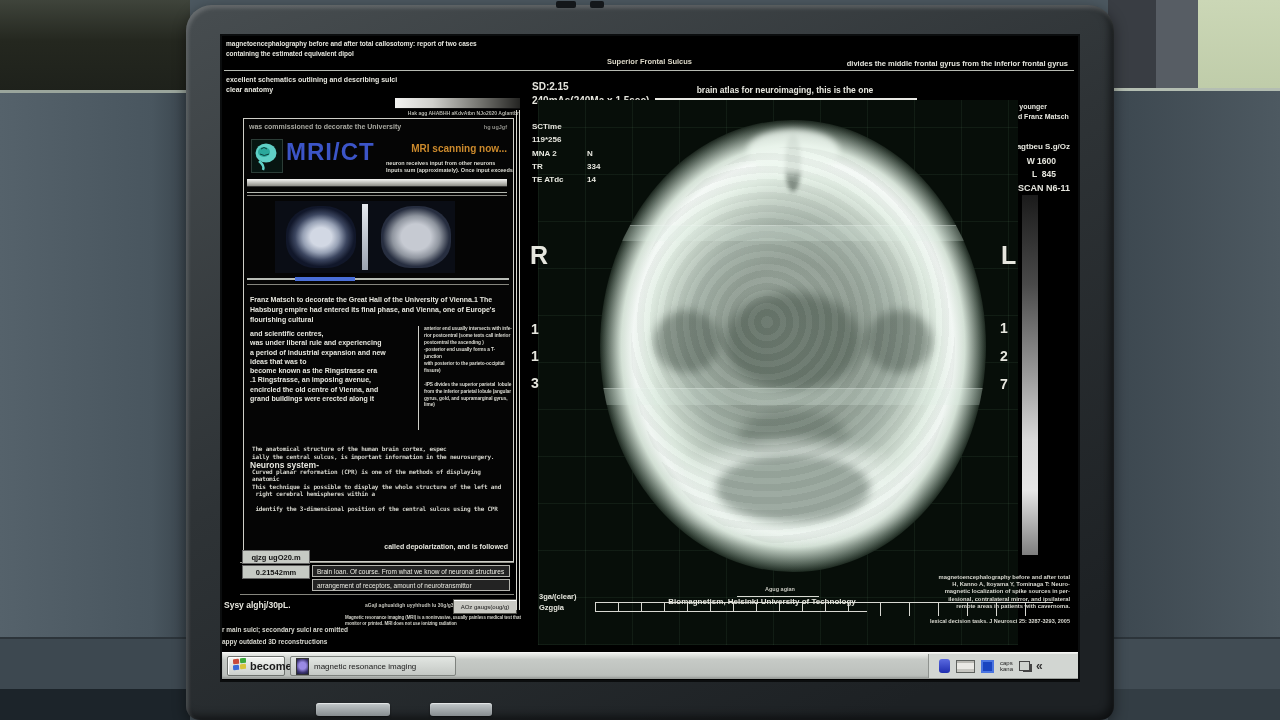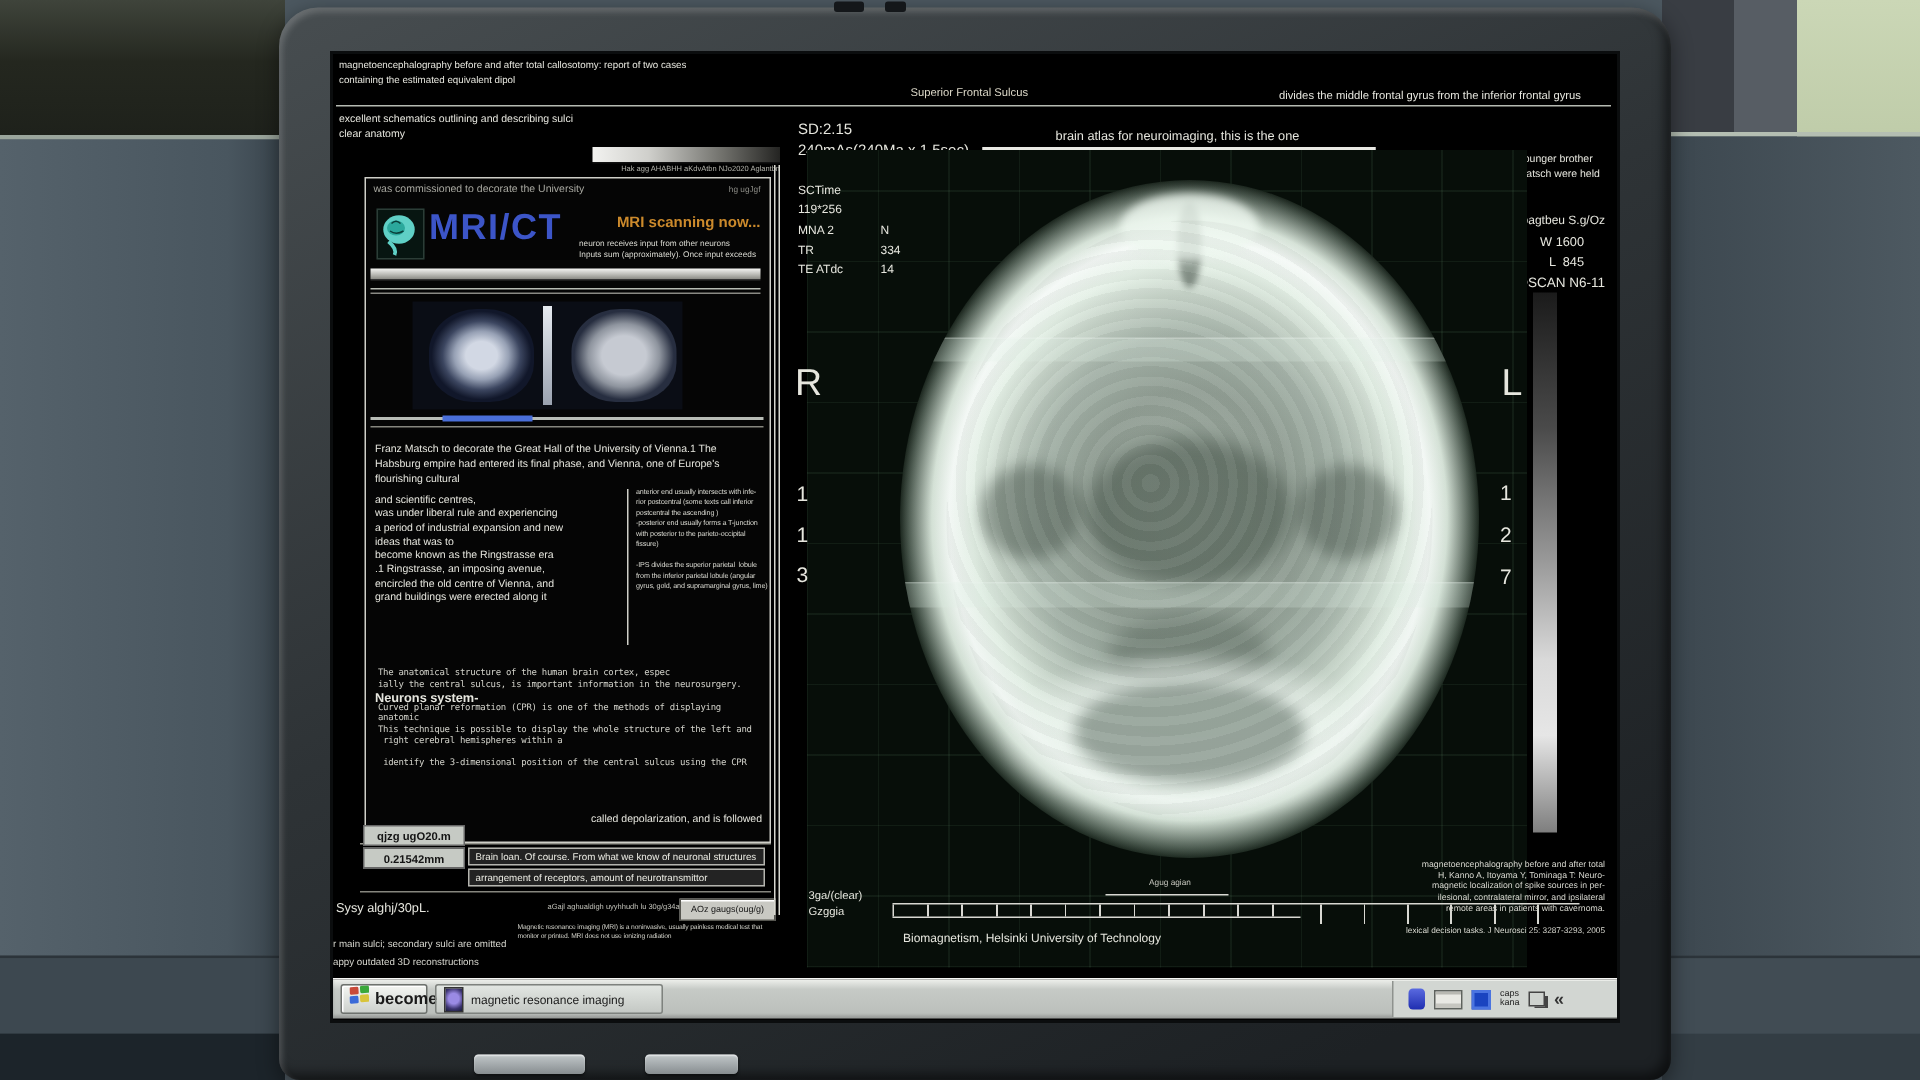--- a/index.html
+++ b/index.html
@@ -1,18 +1,18 @@
 <!DOCTYPE html>
 <html><head>
 <meta charset="utf-8">
 <style>
   html,body{margin:0;padding:0;width:1280px;height:720px;overflow:hidden;background:#4c5860;
     font-family:"Liberation Sans",sans-serif;}
   .a{position:absolute;}
-  .t{color:#e6e6de;font-family:"Liberation Sans",sans-serif;line-height:1.25;}
+  .t{color:#e6e6de;font-family:"Liberation Sans",sans-serif;line-height:1.25;font-weight:bold;}
   .pre{white-space:pre-wrap;}
   .mono{font-family:"DejaVu Sans Mono",monospace;}
   
   #wall-top-left{left:0;top:0;width:190px;height:92px;background:linear-gradient(#3f443b,#24271f 45%,#1e211b);}
   #wall-top-right-inner{left:1108px;top:0;width:48px;height:90px;background:#393d43;}
   #wall-top-right-mid{left:1156px;top:0;width:42px;height:90px;background:#575d64;}
   #wall-top-right-green{left:1198px;top:0;width:82px;height:92px;background:linear-gradient(#cbd7b6,#bfcca9);}
   #seam-left{left:0;top:90px;width:190px;height:3px;background:#9aa59c;}
   #seam-right{left:1108px;top:88px;width:172px;height:3px;background:#b4beb2;}
   #wall-left{left:0;top:93px;width:190px;height:544px;background:linear-gradient(90deg,#55626b,#49565f 80%,#39444c);}
@@ -62,21 +62,21 @@
     background:repeating-radial-gradient(circle at 42% 44%,rgba(255,255,255,.07) 0 6px,rgba(0,0,0,.06) 6px 13px);}
   .ct-band{left:0;width:100%;background:rgba(235,245,240,.24);border-top:1px solid rgba(255,255,255,.25);}
   #grayscale-bar{left:800px;top:159px;width:16px;height:360px;
     background:linear-gradient(#1b1b1b,#4a4a4a 25%,#9a9a9a 50%,#d9d9d9 68%,#e6e6e6 82%,#7e7e7e 100%);}
   .ruler{background:#d8d8d2;}
   
   #taskbar{left:0;top:616px;width:856px;height:26px;background:linear-gradient(#eef0ec,#c6cac6 25%,#b9bdb9);
     border-top:1px solid #f6f6f4;box-shadow:inset 0 -2px 2px rgba(0,0,0,.18);}
   #start-btn{left:5px;top:3px;width:58px;height:20px;border-radius:2px;background:linear-gradient(#f4f6f2,#ccd0cc);
     border:1px solid #6e726e;box-shadow:inset 1px 1px 0 #fff;display:flex;align-items:center;gap:4px;padding:0 5px;box-sizing:border-box;}
-  #task-btn{left:68px;top:3px;width:152px;height:20px;border-radius:2px;background:linear-gradient(#e2e6e2,#c4c8c4);
+  #task-btn{left:68px;top:3px;width:166px;height:20px;border-radius:2px;background:linear-gradient(#e2e6e2,#c4c8c4);
     border:1px solid #7e827e;display:flex;align-items:center;gap:5px;padding:0 5px;box-sizing:border-box;}
   #tray{right:0;top:1px;width:150px;height:24px;background:#d2d6d2;border-left:1px solid #8e928e;
     display:flex;align-items:center;gap:6px;padding:0 8px 0 10px;box-sizing:border-box;}
   .tray-kbd{width:17px;height:11px;background:#e9e9e4;border:1px solid #5e625e;box-shadow:inset 0 2px 0 #b8b8b2, inset 0 -3px 0 #c6c6c0;}
   .tray-blue-pill{width:11px;height:14px;border-radius:3px;background:linear-gradient(#5a6ae0,#1f2eb0);}
   .tray-blue-sq{width:13px;height:13px;background:#1a44c0;box-shadow:inset 0 0 0 2px #4a74e0;}
   .tray-layers{width:9px;height:8px;border:1px solid #444;background:#cfd3cf;box-shadow:3px 2px 0 -1px #444;}
 </style>
 </head>
 <body>
@@ -100,21 +100,21 @@
 <div class="a bezel-notch" style="left:556px;"></div>
 <div class="a bezel-notch" style="left:590px;width:14px;"></div>
 <div class="a bezel-btn" style="left:316px;width:74px;"></div>
 <div class="a bezel-btn" style="left:430px;width:62px;"></div>
 
 <div class="a" id="screen">
 
   <div class="a t" style="left:4px;top:4px;font-size:6.5px;">magnetoencephalography before and after total callosotomy: report of two cases</div>
   <div class="a t" style="left:4px;top:14px;font-size:6.5px;">containing the estimated equivalent dipol</div>
   <div class="a t" style="left:385px;top:21px;font-size:7.5px;color:#dcd8c8;">Superior Frontal Sulcus</div>
-  <div class="a t" style="right:24px;top:23px;font-size:7.5px;text-align:center;">divides the middle frontal gyrus from the inferior frontal gyrus</div>
+  <div class="a t" style="right:10px;top:23px;font-size:7.5px;text-align:center;">divides the middle frontal gyrus from the inferior frontal gyrus</div>
   <div class="a hline" style="left:2px;top:34px;width:850px;"></div>
 
   <div class="a t" style="left:4px;top:40px;font-size:7px;">excellent schematics outlining and describing sulci</div>
   <div class="a t" style="left:4px;top:50px;font-size:7px;">clear anatomy</div>
   <div class="a" style="left:173px;top:62px;width:125px;height:10px;background:linear-gradient(90deg,#f2f2f0,#cfcfcb 30%,#6f6f6a 70%,#242422);border-bottom:1px solid #111;"></div>
   <div class="a t" style="left:180px;top:74px;width:118px;font-size:5px;text-align:right;color:#b4b4ac;">Hak agg AHABHH aKdvAtbn NJo2020 Aglantbn</div>
 
   <div class="a t" style="left:310px;top:45px;font-size:10px;">SD:2.15</div>
   <div class="a t" style="left:310px;top:59px;font-size:10px;">240mAs(240Ma x 1.5sec)</div>
   <div class="a t" style="left:430px;top:49px;width:266px;text-align:center;font-size:8.5px;">brain atlas for neuroimaging, this is the one</div>
@@ -246,21 +246,21 @@
   <div class="a t pre" style="left:317px;top:555px;font-size:7.5px;line-height:11px;">3ga/(clear)
 Gzggia</div>
 
   <div class="a t" style="left:516px;top:550px;width:84px;text-align:center;font-size:5.5px;color:#c8c8c0;">Agug agian</div>
   <div class="a ruler" style="left:515px;top:560px;width:82px;height:1px;"></div>
   <div class="a ruler" style="left:373px;top:566px;width:458px;height:1px;"></div>
   <div class="a" style="left:373px;top:567px;width:272px;height:8px;background:repeating-linear-gradient(90deg,#d8d8d2 0 1px,transparent 1px 23px);"></div>
   <div class="a ruler" style="left:373px;top:575px;width:272px;height:1px;"></div>
   <div class="a" style="left:658px;top:567px;width:174px;height:13px;background:repeating-linear-gradient(90deg,#d8d8d2 0 1px,transparent 1px 29px);"></div>
 
-  <div class="a t" style="left:380px;top:585px;width:320px;font-size:8px;">Biomagnetism, Helsinki University of Technology</div>
+  <div class="a t" style="left:380px;top:561px;width:320px;text-align:center;font-size:8px;">Biomagnetism, Helsinki University of Technology</div>
   <div class="a t pre" style="right:8px;top:538px;width:160px;text-align:right;font-size:5.8px;line-height:1.25;color:#d8d8d0;">magnetoencephalography before and after total
 H, Kanno A, Itoyama Y, Tominaga T: Neuro-
 magnetic localization of spike sources in per-
 ilesional, contralateral mirror, and ipsilateral
 remote areas in patients with cavernoma.</div>
   <div class="a t" style="right:8px;top:582px;font-size:5.5px;color:#d8d8d0;">lexical decision tasks. J Neurosci 25: 3287-3293, 2005</div>
 
   <div class="a" id="taskbar">
     <div class="a" id="start-btn">
       <span>

